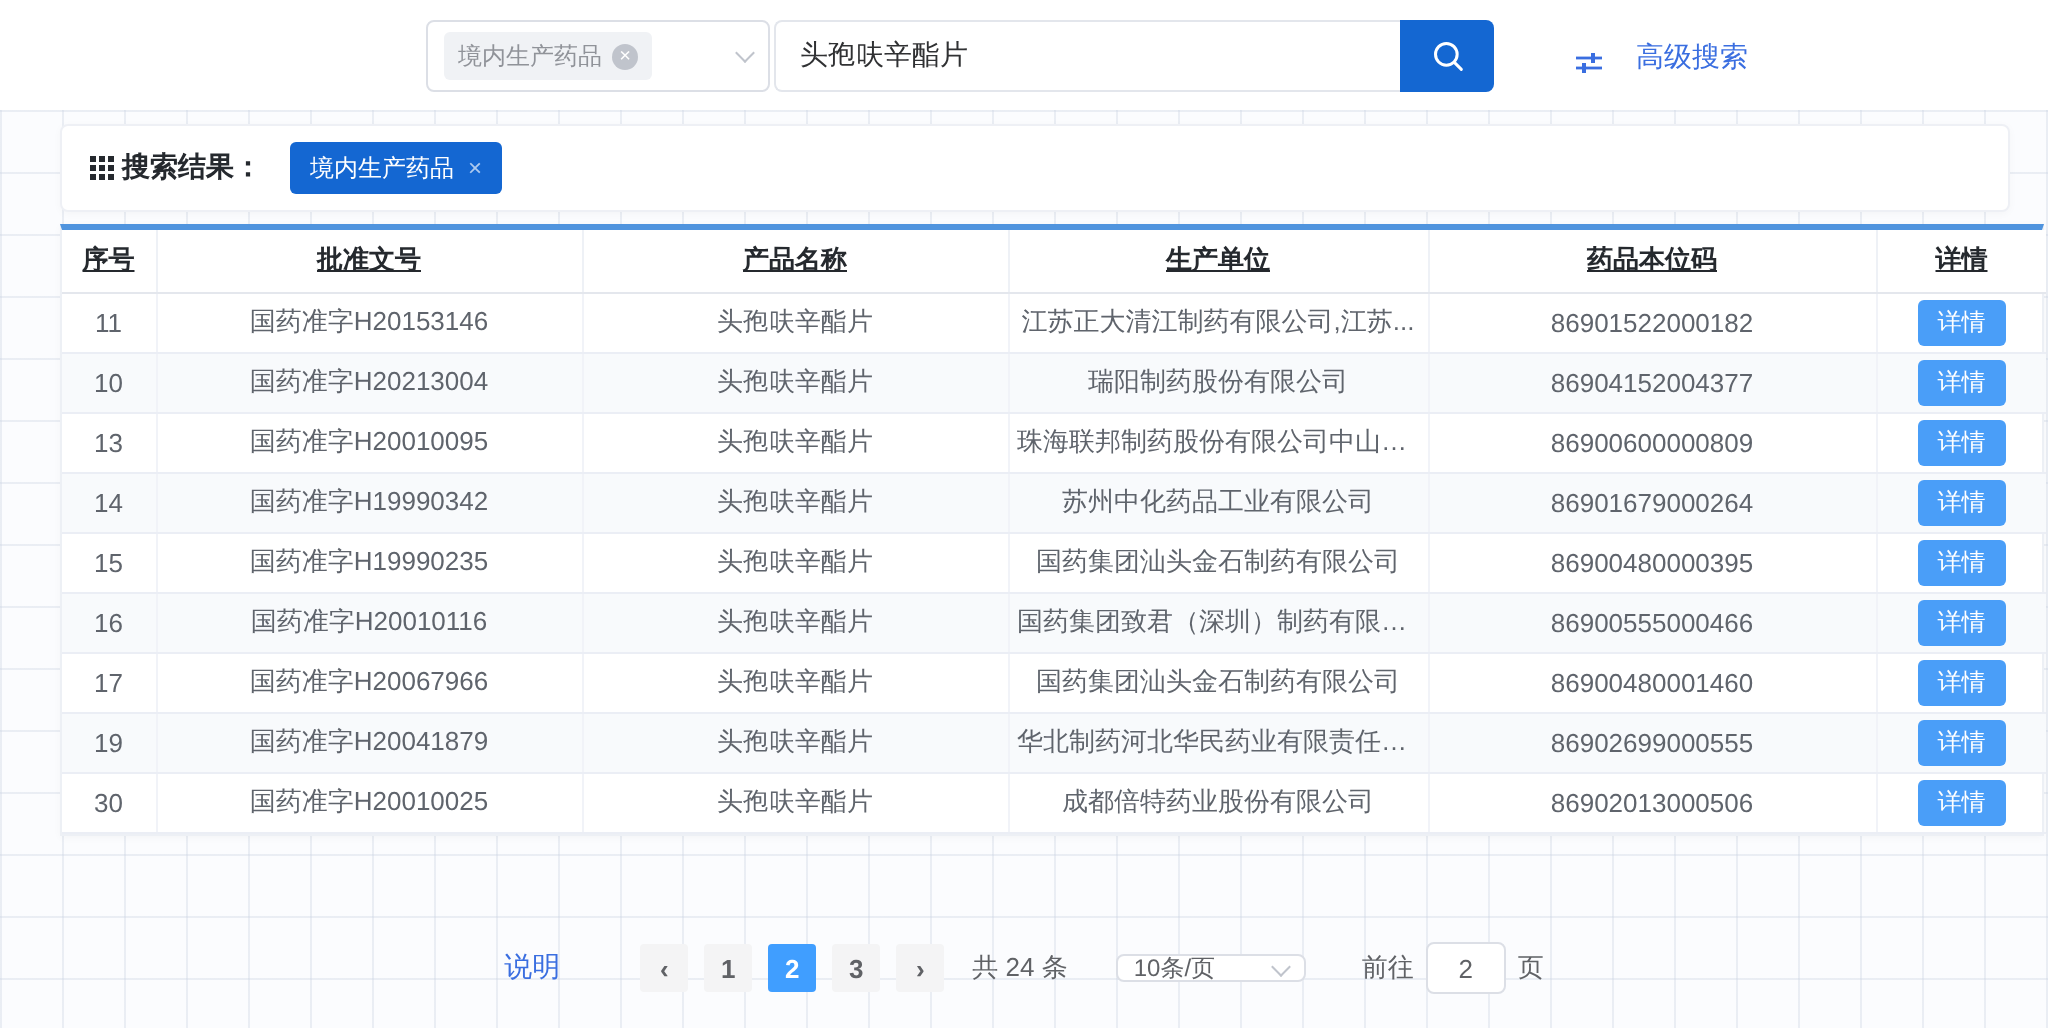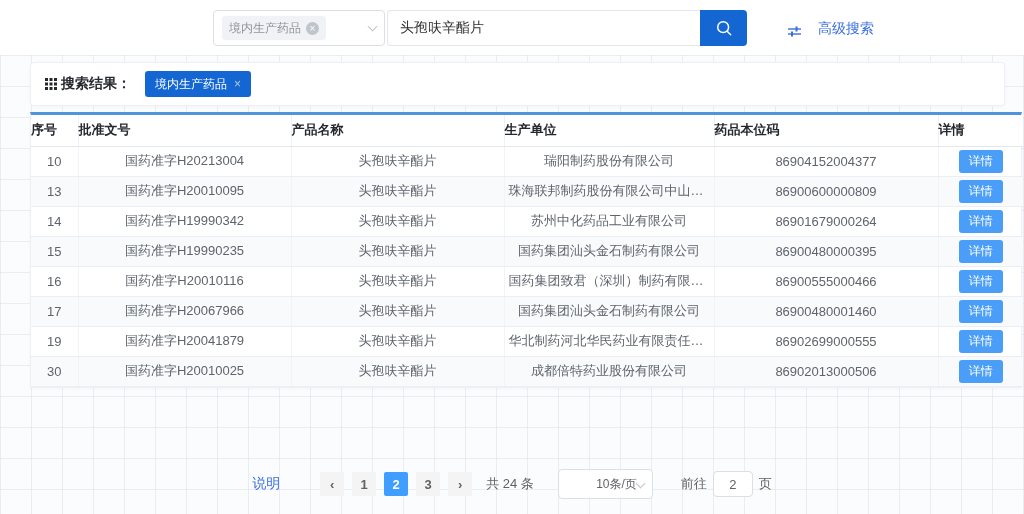--- a/index.html
+++ b/index.html
@@ -74,22 +74,22 @@
   .result-tag .x{ color:rgba(255,255,255,.65); font-size:12px; cursor:pointer; }
 
   
   .table-card{
     position:absolute; left:30px; top:112px; width:992px; z-index:2;
     background:#fff; border:1px solid #edf0f5; border-top:3px solid #5094de;
     box-shadow:0 1px 4px rgba(0,0,0,.03);
   }
   table{ width:100%; border-collapse:collapse; table-layout:fixed; font-size:13px; }
   th{
-    height:31px; font-weight:bold; color:#25292e; text-align:left;
-    border-bottom:1px solid #e4e7ed; border-right:1px solid #eef1f6; background:#fff;
+    height:31px; font-weight:bold; color:#25292e; text-align:center;
+    border-bottom:1px solid #e4e7ed; border-right:1px solid #eef1f6; background:#fff;text-decoration:underline;
   }
   th:last-child{ border-right:none; }
   td{
     height:30px; color:#5f646c; text-align:center;
     border-bottom:1px solid #ebeef5; border-right:1px solid #f1f3f8;
     overflow:hidden; white-space:nowrap; text-overflow:ellipsis; padding:0 4px;
   }
   td:last-child{ border-right:none; }
   tbody tr:nth-child(even){ background:#f8fafc; }
   .detail-btn{
@@ -105,22 +105,22 @@
   }
   .note-link{ color:var(--link); font-size:14px; margin-right:32px; cursor:pointer; }
   .pg-btn,.pg-num{
     min-width:24px; height:24px; background:#f4f4f5; border-radius:2px;
     display:inline-flex; align-items:center; justify-content:center;
     font-size:13px; color:#606266; cursor:pointer; padding:0 4px; font-weight:600;
   }
   .pg-num.active{ background:var(--pager-active); color:#fff; }
   .total-text{ margin:17px 6px; }
   .size-select{
-    width:95px; height:30px; background:#fff; border:1px solid #dcdfe6; border-radius:4px;
-    display:inline-flex; align-items:center; justify-content:flex-end;
+    width:95px; height:14px; background:#fff; border:1px solid #dcdfe6; border-radius:4px;
+    display:inline-flex; align-items:center; justify-content:space-between;
     padding:0 8px; font-size:12px; color:#606266; cursor:pointer; margin:14px 10px;
   }
   .size-select .chev{ margin:0; margin-top:-2px; }
   .goto-wrap{ display:inline-flex; align-items:center; gap:6px; margin-left:10px; }
   .goto-input{
     width:40px; height:26px; border:1px solid #dcdfe6; border-radius:4px;
     text-align:center; font-size:13px; color:#606266; outline:none; font-family:inherit; background:#fff;
   }
   svg{ display:block; }
 </style>
@@ -203,20 +203,28 @@
         <th>序号</th>
         <th>批准文号</th>
         <th>产品名称</th>
         <th>生产单位</th>
         <th>药品本位码</th>
         <th>详情</th>
       </tr>
     </thead>
     <tbody>
         <tr>
+          <td>11</td>
+          <td>国药准字H20153146</td>
+          <td>头孢呋辛酯片</td>
+          <td>江苏正大清江制药有限公司,江苏...</td>
+          <td>86901522000182</td>
+          <td><button class="detail-btn">详情</button></td>
+        </tr>
+        <tr>
           <td>10</td>
           <td>国药准字H20213004</td>
           <td>头孢呋辛酯片</td>
           <td>瑞阳制药股份有限公司</td>
           <td>86904152004377</td>
           <td><button class="detail-btn">详情</button></td>
         </tr>
         <tr>
           <td>13</td>
           <td>国药准字H20010095</td>

